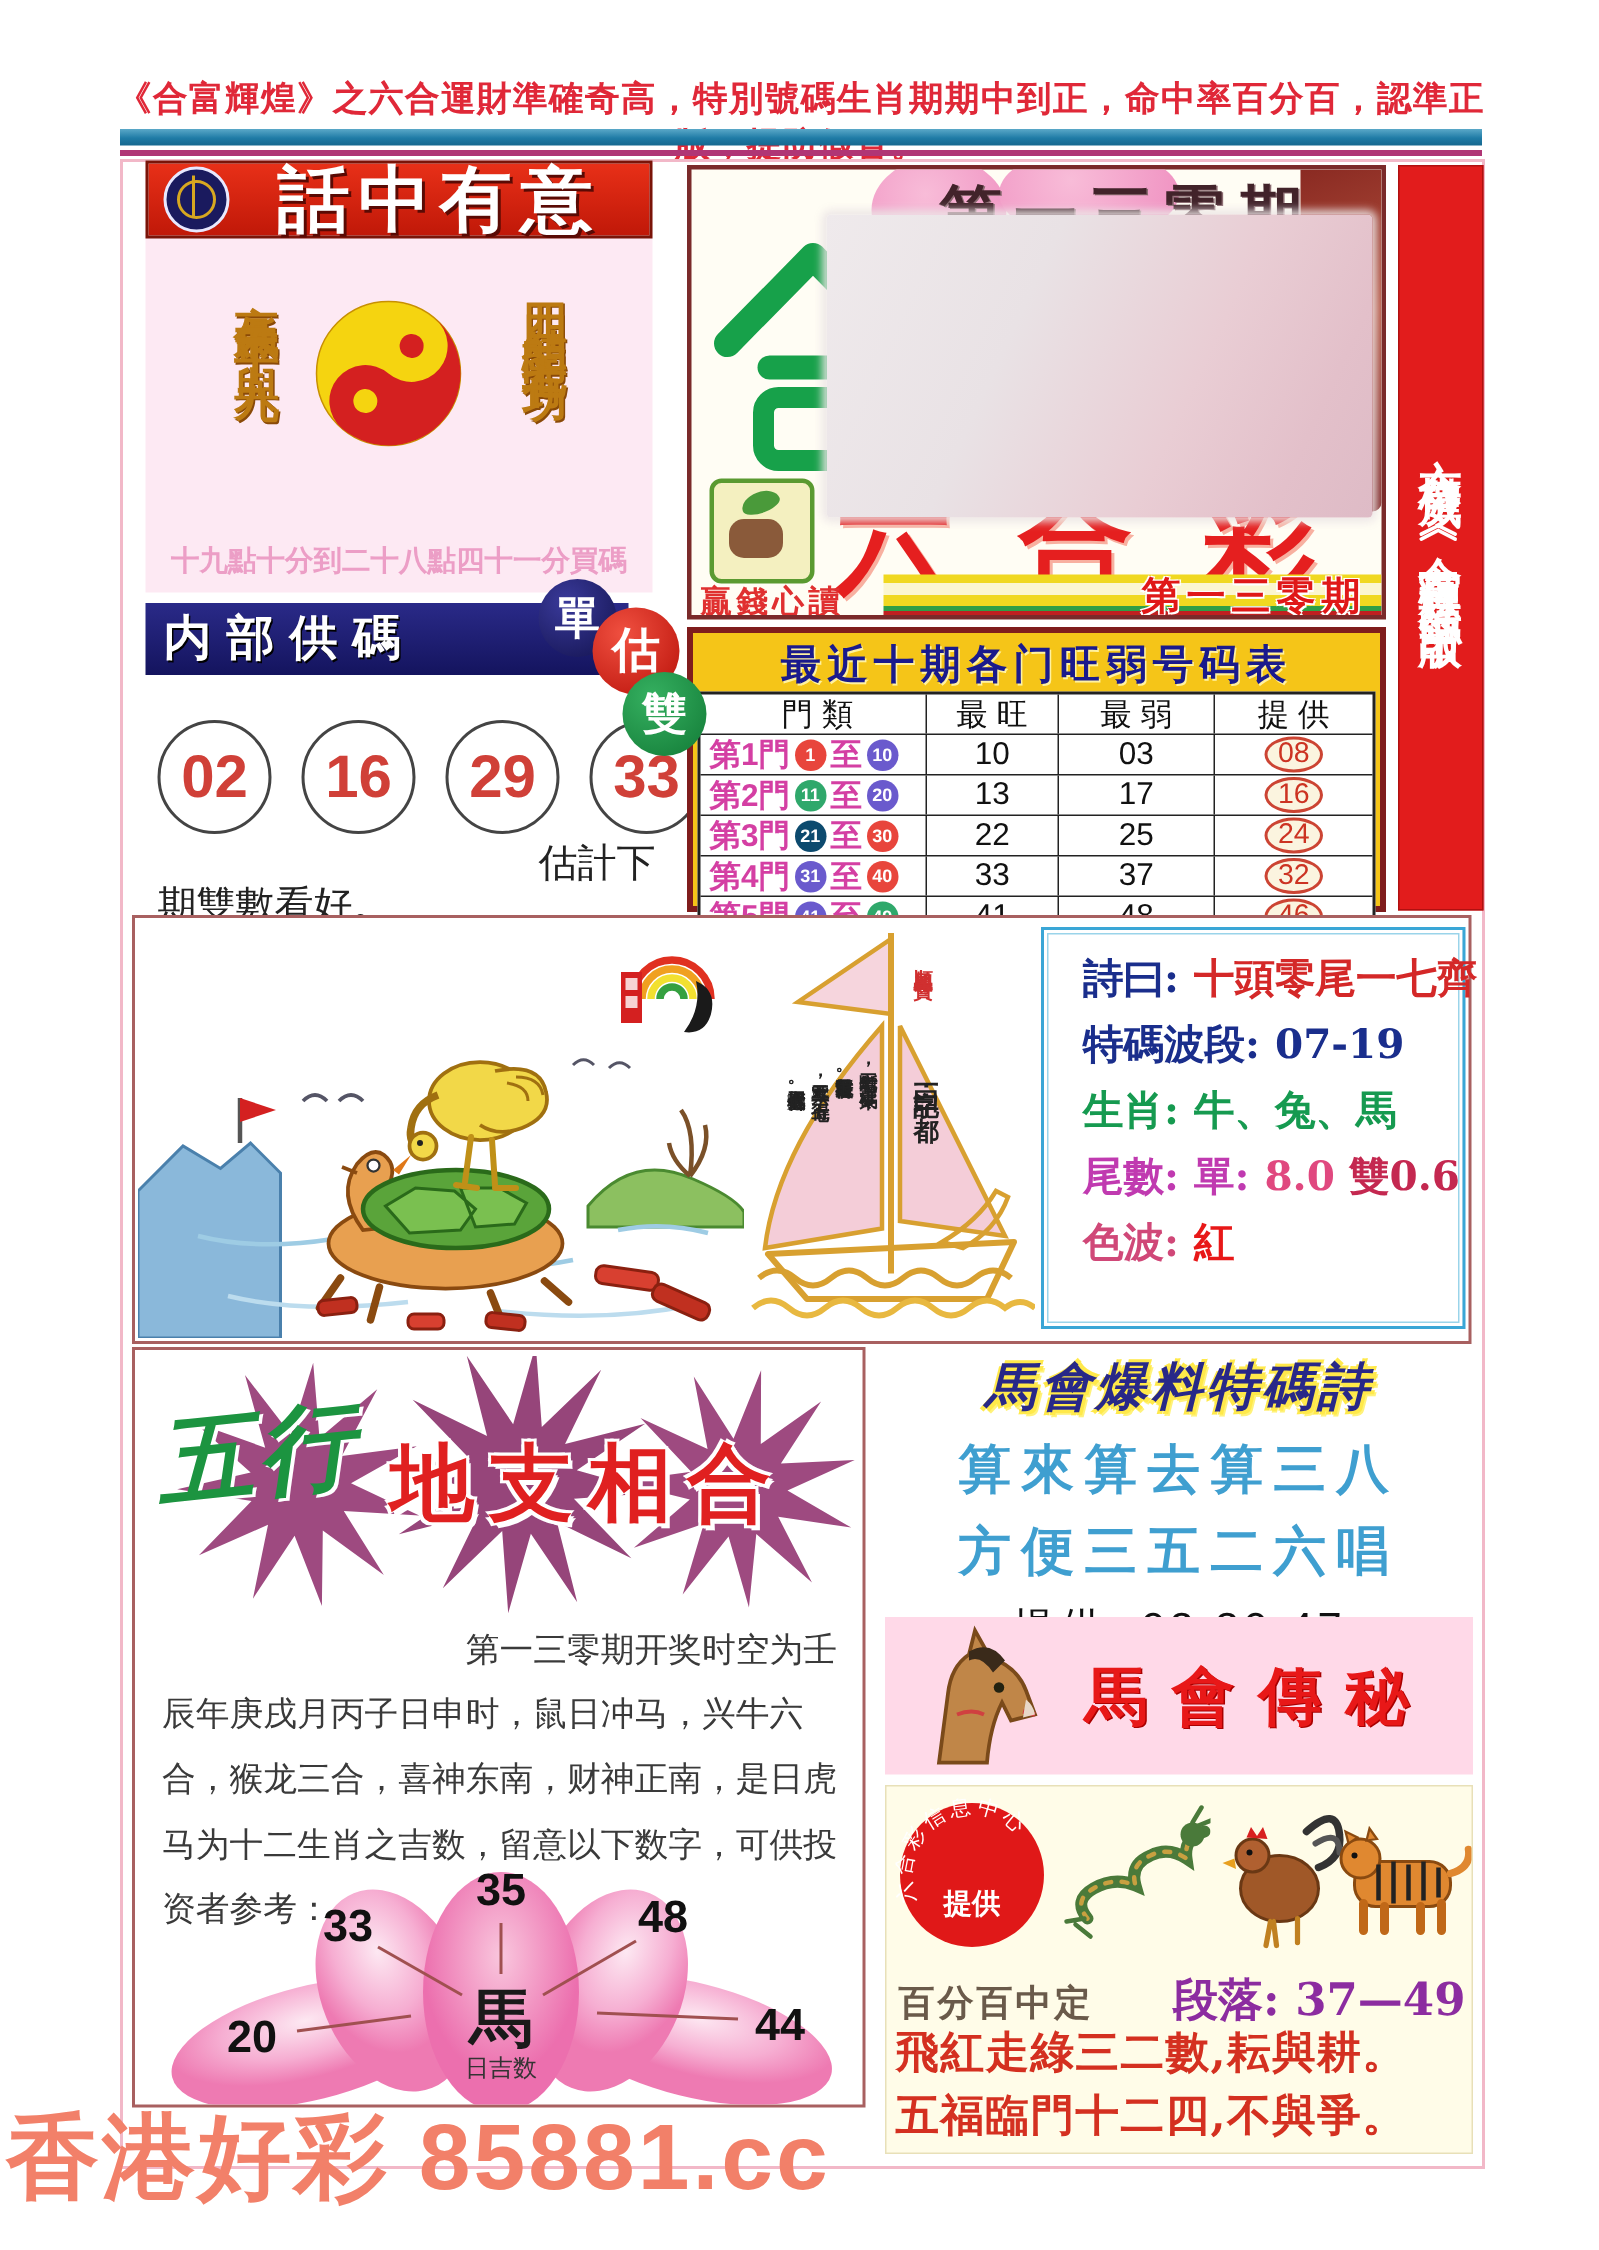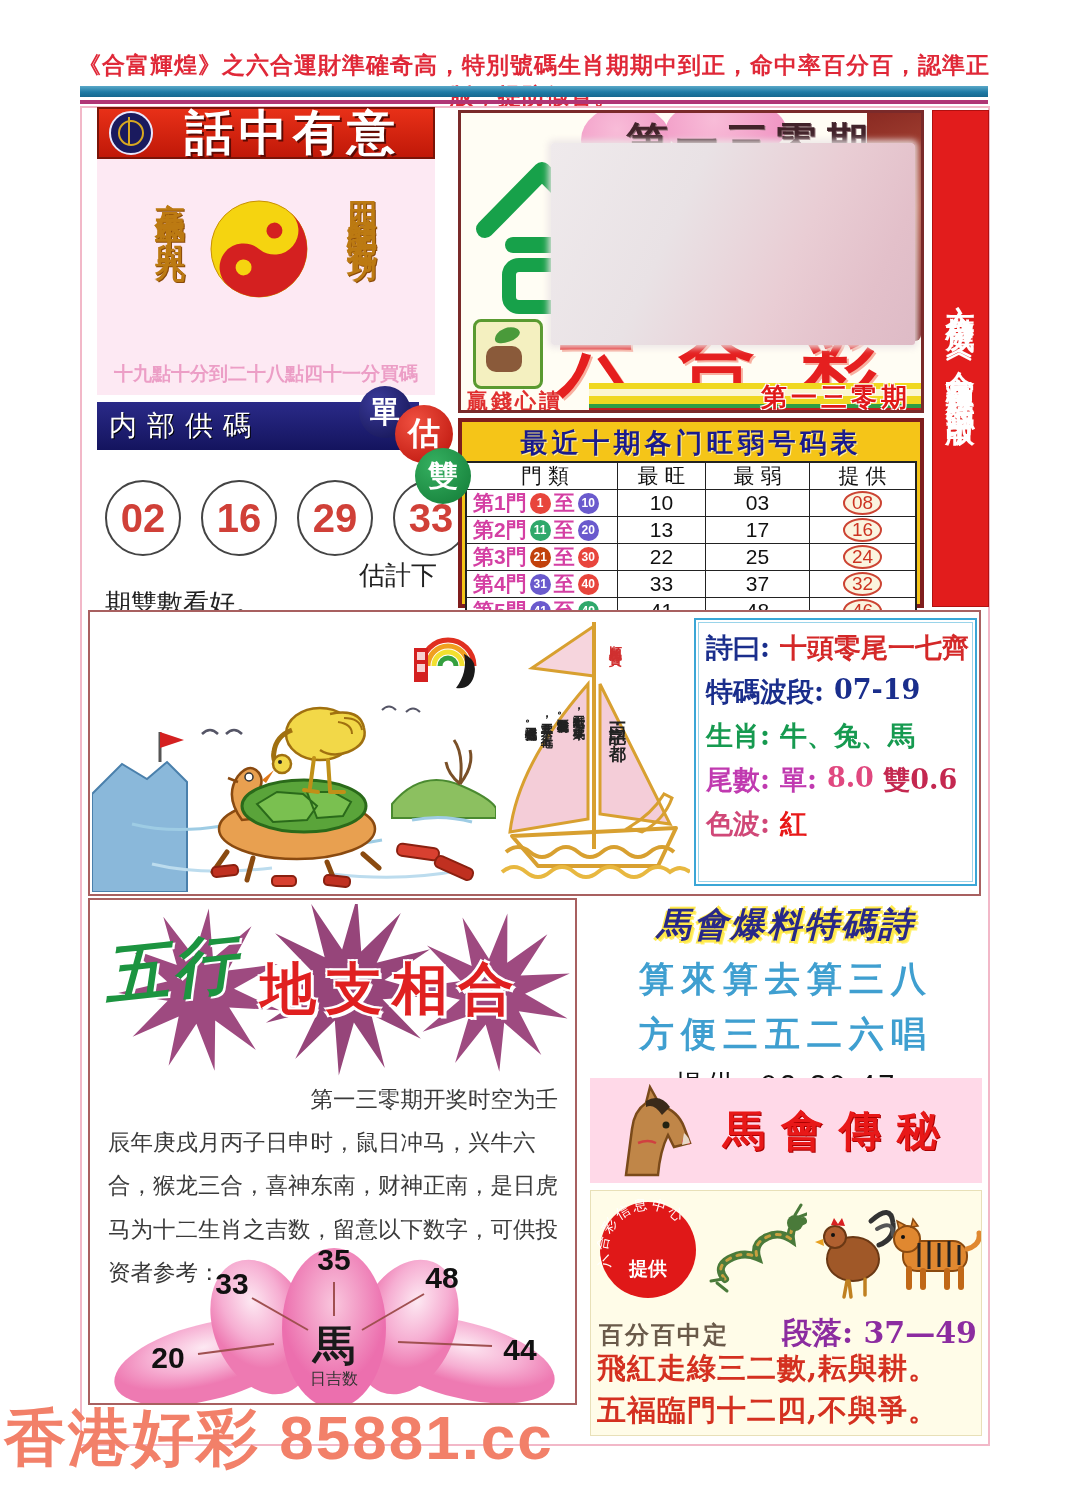--- a/index.html
+++ b/index.html
@@ -20,21 +20,21 @@
   .boxA-logo{width:40px;height:40px;border-radius:50%;background:#1a1a5e;border:2px solid #e8e8ff;margin-left:10px;position:relative;flex:0 0 auto;}
   .boxA-logo:before{content:"";position:absolute;left:7px;top:7px;width:22px;height:22px;border:2px solid #d8a820;border-radius:50%;}
   .boxA-logo:after{content:"";position:absolute;left:17px;top:4px;width:2px;height:28px;background:#d8a820;}
   .boxA-title{flex:1;text-align:center;color:#fff;font-weight:bold;font-size:48px;letter-spacing:6px;text-shadow:2px 2px 0 #5a0a04;}
   .verse{writing-mode:vertical-rl;font-size:30px;font-weight:bold;color:#bc7a12;text-shadow:1px 1px 0 #8a4a08;letter-spacing:8px;}
   .boxA-note{position:absolute;left:0;bottom:8px;width:100%;text-align:center;color:#ec9ec6;font-size:19px;font-weight:bold;}
 
   
   .boxB{left:97px;top:400px;width:360px;height:205px;}
   .nb-banner{position:absolute;left:0;top:2px;width:322px;height:48px;background:linear-gradient(180deg,#2a2a88,#14145e);display:flex;align-items:center;}
-  .nb-title{color:#fff;font-weight:normal;font-size:28px;letter-spacing:10px;padding-left:12px;text-shadow:1px 1px 0 #000;}
+  .nb-title{color:#fff;font-weight:bold;font-size:32px;letter-spacing:10px;padding-left:12px;text-shadow:1px 1px 0 #000;}
   .badge{position:absolute;border-radius:50%;color:#fff;font-weight:bold;display:flex;align-items:center;justify-content:center;}
   .badge-gu{left:298px;top:5px;width:58px;height:58px;background:radial-gradient(circle at 35% 30%,#f05040,#b81008);font-size:32px;z-index:3;}
   .badge-dan{left:262px;top:-14px;width:52px;height:52px;background:radial-gradient(circle at 35% 30%,#3a3a9a,#12124e);font-size:30px;z-index:2;}
   .badge-shuang{left:318px;top:48px;width:56px;height:56px;background:radial-gradient(circle at 35% 30%,#35b060,#127a36);font-size:30px;z-index:3;}
   .nb-circles{position:absolute;left:8px;top:80px;width:420px;display:flex;gap:20px;}
   .nb-circle{width:72px;height:72px;border:2.5px solid #444;border-radius:50%;display:flex;align-items:center;justify-content:center;color:#d04038;font-size:40px;font-weight:bold;background:#fff;}
   .nb-right{position:absolute;left:262px;top:158px;font-size:26px;color:#222;}
   .nb-below{position:absolute;left:8px;top:186px;font-size:26px;color:#222;}
 
   
@@ -71,21 +71,21 @@
   .strip{left:932px;top:110px;width:57px;height:497px;background:#e21c1c;border:1px solid #b01010;box-sizing:border-box;display:flex;align-items:center;justify-content:center;}
   .strip-text{writing-mode:vertical-rl;color:#fff;font-weight:bold;font-size:29px;letter-spacing:6px;font-family:"DejaVu Serif","Liberation Serif",serif;}
 
   
   .boxF{left:88px;top:610px;width:893px;height:286px;border:2px solid #a86060;box-sizing:border-box;background:#fff;}
   .pic{position:absolute;left:2px;top:2px;width:404px;height:278px;}
   .boat{position:absolute;left:408px;top:2px;width:192px;height:278px;}
   .boat-flag{position:absolute;left:108px;top:22px;writing-mode:vertical-rl;color:#d03030;font-size:13px;font-weight:bold;letter-spacing:2px;}
   .sail-col{position:absolute;writing-mode:vertical-rl;color:#222;font-weight:bold;}
   .tips{position:absolute;left:604px;top:6px;width:283px;height:268px;border:2.5px solid #3aa6d6;box-shadow:inset 0 0 0 2px #fff,inset 0 0 0 3px #9ad4ea;box-sizing:border-box;padding:10px 8px 0 10px;}
-  .tips .line{height:44px;display:flex;align-items:flex-start;font-family:"DejaVu Serif","Liberation Serif",serif;font-weight:bold;font-size:27px;white-space:nowrap;}
+  .tips .line{height:44px;display:flex;align-items:center;font-family:"DejaVu Serif","Liberation Serif",serif;font-weight:bold;font-size:27px;white-space:nowrap;margin-left:16px;}
   .tips .lab{margin-right:10px;}
   .c-navy{color:#1a2e8c;}.c-red{color:#d42828;}.c-green{color:#169a50;}
   .c-mag{color:#c03ab0;}.c-pink{color:#e0487f;}.c-crim{color:#c42850;}
   .c-wave{color:#d04878;}.c-bred{color:#e81818;}.c-cyan{color:#2aa6d8;}
 
   
   .boxG{left:88px;top:898px;width:489px;height:507px;border:2px solid #a86060;box-sizing:border-box;background:#fff;overflow:hidden;}
   .burst-svg{position:absolute;left:0;top:4px;width:485px;height:172px;}
   .wx-green{position:absolute;left:14px;top:26px;color:#1c9440;font-weight:bold;font-size:64px;font-style:italic;font-family:"DejaVu Serif","Liberation Serif",serif;text-shadow:2px 2px 0 #fff;transform:rotate(-6deg);letter-spacing:4px;}
   .wx-red{position:absolute;left:170px;top:52px;color:#e02020;font-weight:bold;font-size:56px;letter-spacing:10px;font-family:"DejaVu Serif","Liberation Serif",serif;text-shadow:-2px -2px 0 #fff,2px -2px 0 #fff,-2px 2px 0 #fff,2px 2px 0 #fff,3px 3px 0 #fff;}
@@ -210,21 +210,21 @@
           </div>
         <div class="tc tc2">13</div>
         <div class="tc tc3">17</div>
         <div class="tc tc4">
             <span class="give">16</span>
           </div>
       </div>
       <div class="trow">
         <div class="tc tc1">
             <span class="door">第3門</span>
-            <span class="ball" style="background-color: #c2410c;">21</span>
+            <span class="ball" style="background-color: #0c4a6e;">21</span>
             <span class="door">至</span>
             <span class="ball" style="background-color: rgb(232, 69, 60);">30</span>
           </div>
         <div class="tc tc2">22</div>
         <div class="tc tc3">25</div>
         <div class="tc tc4">
             <span class="give">24</span>
           </div>
       </div>
       <div class="trow">

